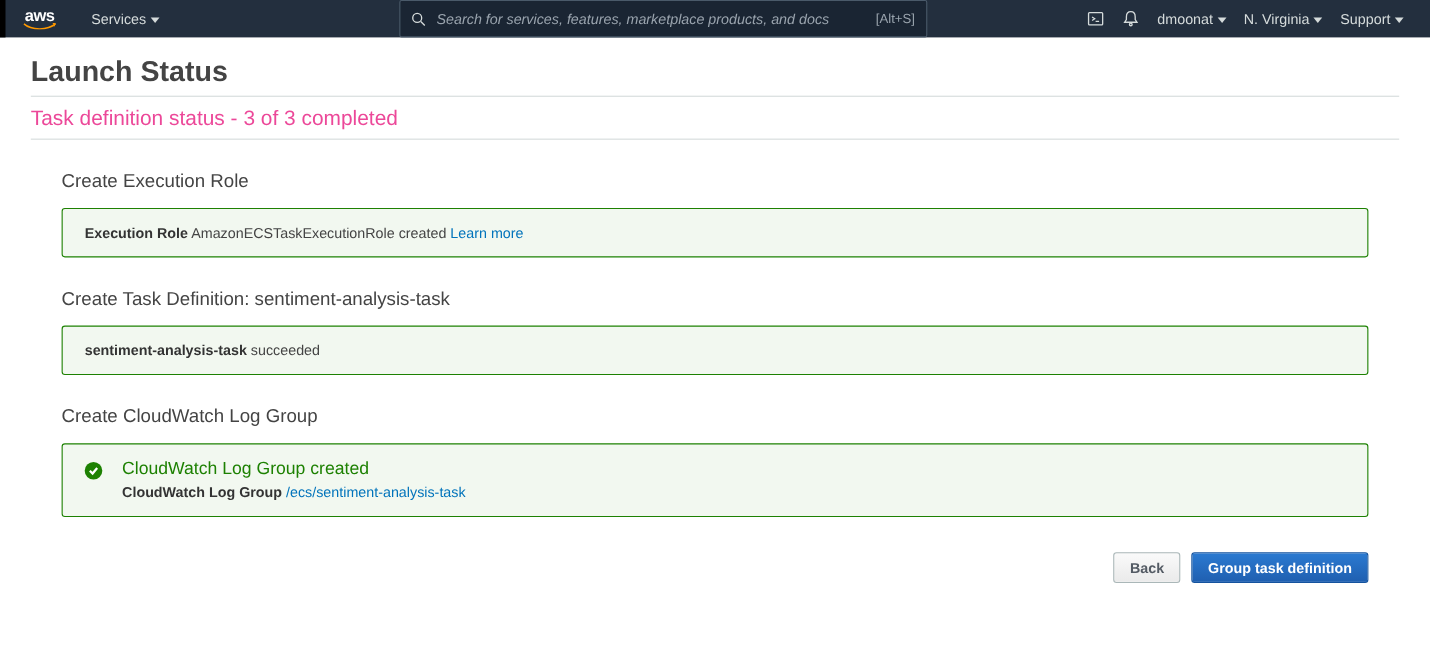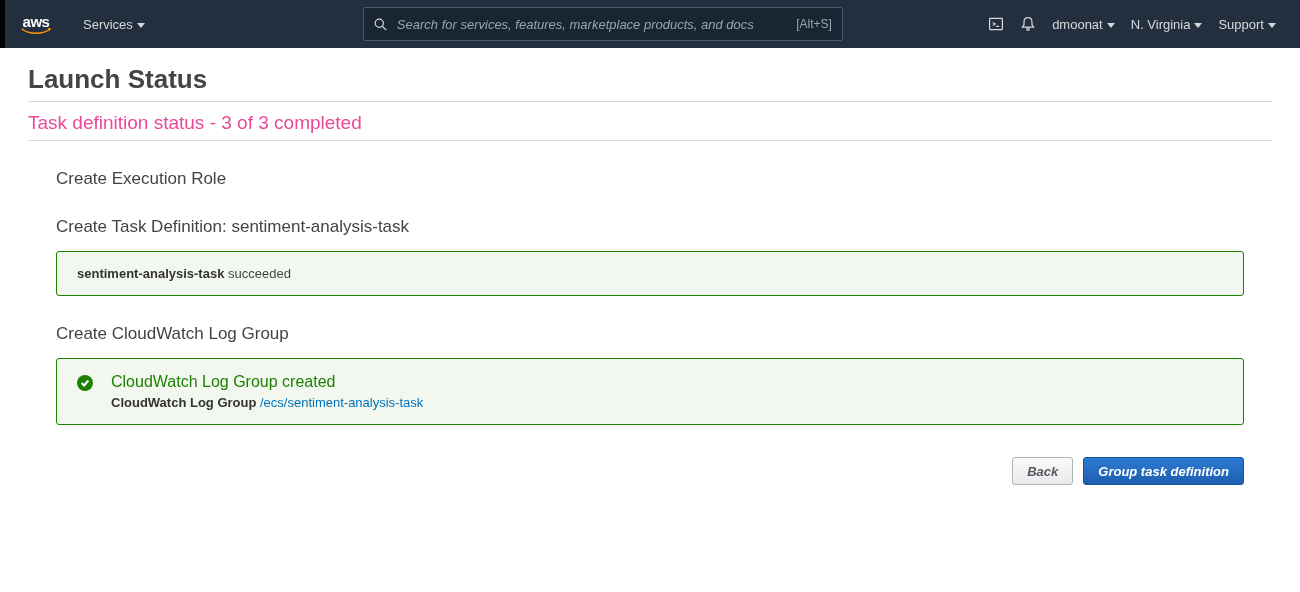--- a/index.html
+++ b/index.html
@@ -9,21 +9,21 @@
     color: #16191f;
     background: #fff;
     width: 1300px;
     height: 592px;
     overflow: hidden;
   }
 
   
   .topnav {
     background: #232f3e;
-    height: 48px;
+    height: 34px;
     display: flex;
     align-items: center;
     padding: 0 16px 0 0;
     color: #fff;
     font-size: 13px;
   }
   .left-strip {
     width: 5px;
     height: 100%;
     background: #000;
@@ -172,21 +172,21 @@
     gap: 10px;
     margin-top: 32px;
   }
   .btn {
     height: 28px;
     padding: 0 14px;
     border-radius: 3px;
     font-size: 13px;
     font-weight: bold;
     cursor: pointer;
-    display:flex; align-items:center;font-style:italic;
+    display:flex; align-items:center;
   }
   .btn-secondary {
     background: linear-gradient(#fafafa,#eaeaea);
     border: 1px solid #aab7b8;
     color: #545b64;
   }
   .btn-primary {
     background: linear-gradient(#2b7ad1,#1f5fb0);
     border: 1px solid #14539e;
     color: #fff;
@@ -251,20 +251,25 @@
 
 <div class="main">
   <h1 class="page-title">Launch Status</h1>
   <hr class="hr">
   <h2 class="subtitle">Task definition status - 3 of 3 completed</h2>
   <hr class="hr">
 
   <div class="inner">
 
     <h3 class="section-heading">Create Execution Role</h3>
+    <div class="panel">
+      <div class="panel-line">
+        <b>Execution Role</b><span> AmazonECSTaskExecutionRole created </span><span class="link">Learn more</span>
+      </div>
+    </div>
 
     <h3 class="section-heading">Create Task Definition: sentiment-analysis-task</h3>
     <div class="panel">
       <div class="panel-line">
         <b>sentiment-analysis-task</b><span> succeeded</span>
       </div>
     </div>
 
     <h3 class="section-heading">Create CloudWatch Log Group</h3>
     <div class="panel">

